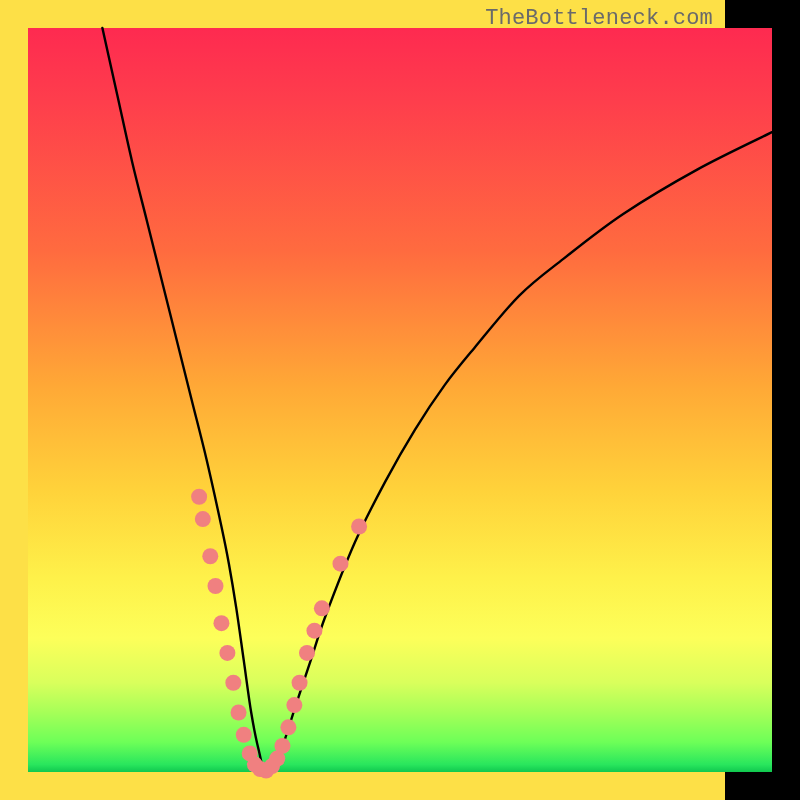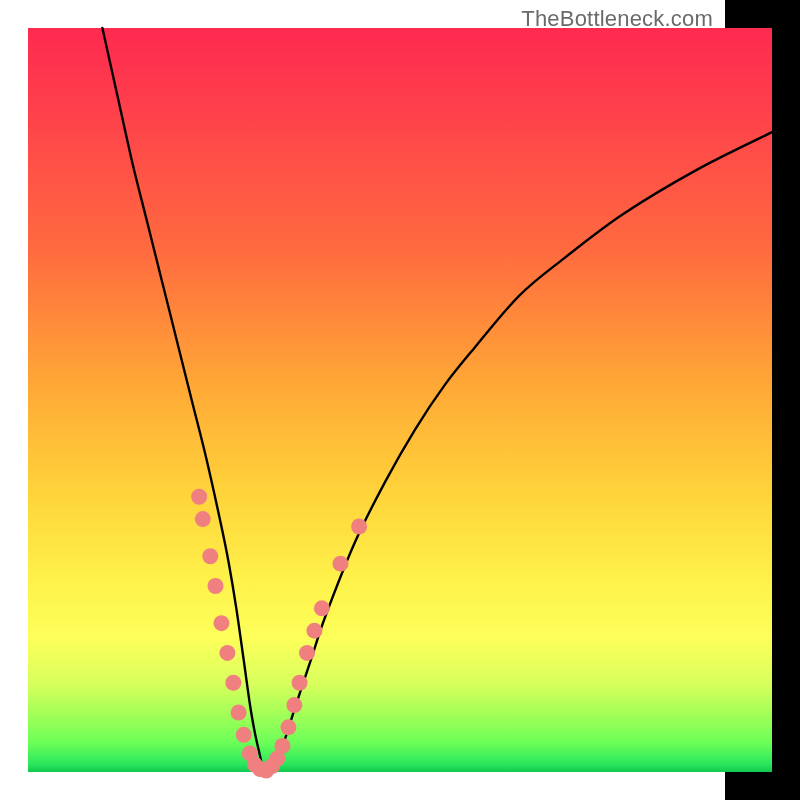--- a/index.html
+++ b/index.html
@@ -10,21 +10,22 @@
     overflow: hidden;
     background: #000;
     font-family: Arial, Helvetica, sans-serif;
   }
   .frame {
     position: absolute;
     left: 0;
     top: 0;
     width: 725px;
     height: 800px;
-    background: #ffffff;
+    background: #fde047;
+    font-family: Liberation Mono, monospace;
   }
   .plot-area {
     position: absolute;
     left: 28px;
     top: 28px;
     width: 744px;
     height: 744px;
     
     background: linear-gradient(
       to bottom,

